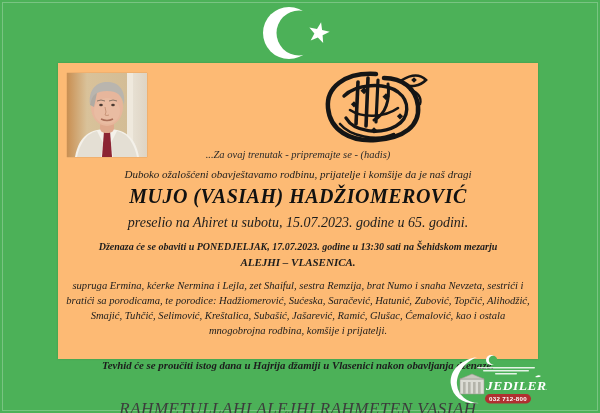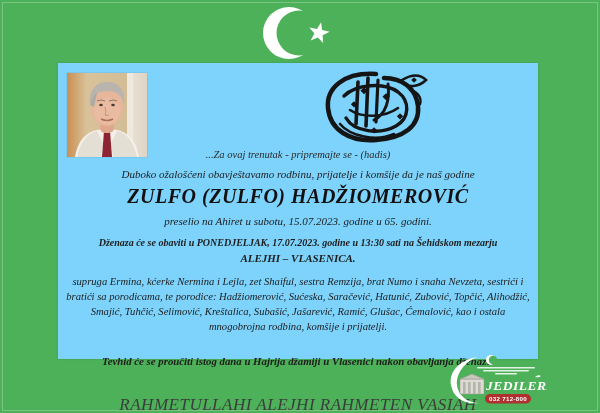--- a/index.html
+++ b/index.html
@@ -10,39 +10,39 @@
   }
   .frame{
     position:absolute;inset:2px;border:1px solid rgba(255,255,255,.25);
     pointer-events:none;
   }
   
   .emblem{position:absolute;left:262px;top:4px;width:72px;height:58px;}
   
   .card{
     position:absolute;left:58px;top:63px;width:480px;height:296px;
-    background:#7dd3fc;color:#1c1c1c;
+    background:#fdba74;color:#1c1c1c;
     box-shadow:0 0 2px rgba(0,0,0,.15);
   }
   .photo{
     position:absolute;left:9px;top:10px;width:80px;height:84px;
     box-shadow:0 0 1px rgba(0,0,0,.3);
   }
   .calligraphy{
     position:absolute;left:256px;top:3px;width:120px;height:82px;
   }
   .textcol{position:absolute;left:0;top:86px;width:480px;text-align:center;}
   .line{margin:0;}
   .hadis{font-style:italic;font-size:10.5px;color:#2a2a2a;margin-bottom:8px;}
   .intro{font-style:italic;font-size:11px;margin-bottom:5px;}
   .name{
     font-style:italic;font-weight:bold;font-size:20px;letter-spacing:.5px;
     margin:2px 0 7px 0;color:#111;
   }
-  .passing{font-style:italic;font-size:11px;margin-bottom:10px;}
+  .passing{font-style:italic;font-size:14px;margin-bottom:10px;}
   .funeral1{font-style:italic;font-weight:bold;font-size:10px;white-space:nowrap;margin-bottom:4px;}
   .funeral2{font-style:italic;font-weight:bold;font-size:11px;margin-bottom:10px;}
   .mheading{font-style:italic;font-weight:bold;font-size:11.5px;letter-spacing:1px;margin-bottom:4px;}
   .mtext{
     font-style:italic;font-size:10.6px;line-height:1.42;
     width:466px;margin:0 auto 21px auto;
   }
   .tevhid{font-style:italic;font-weight:bold;font-size:10.8px;margin-bottom:10px;}
   .closing{font-style:italic;font-size:17px;letter-spacing:.5px;color:#3c3c3c;margin-top:28px;}
   
@@ -120,22 +120,22 @@
         <rect x="38" y="36" width="4.4" height="4.4" transform="rotate(45 40 38)"></rect>
         <rect x="84" y="48" width="4.4" height="4.4" transform="rotate(45 86 50)"></rect>
         <rect x="58" y="62" width="4.4" height="4.4" transform="rotate(45 60 64)"></rect>
         <rect x="98" y="12" width="4" height="4" transform="rotate(45 100 14)"></rect>
       </g>
     </svg>
   </div>
 
   <div class="textcol">
     <p class="line hadis">...Za ovaj trenutak - pripremajte se - (hadis)</p>
-    <p class="line intro">Duboko ožalošćeni obavještavamo rodbinu, prijatelje i komšije da je naš godine</p>
-    <p class="line name">ZULFO (ZULFO) HADŽIOMEROVIĆ</p>
+    <p class="line intro">Duboko ožalošćeni obavještavamo rodbinu, prijatelje i komšije da je naš dragi</p>
+    <p class="line name">MUJO (VASIAH) HADŽIOMEROVIĆ</p>
     <p class="line passing">preselio na Ahiret u subotu, 15.07.2023. godine u 65. godini.</p>
     <p class="line funeral1">Dženaza će se obaviti u PONEDJELJAK, 17.07.2023. godine u 13:30 sati na Šehidskom mezarju</p>
     <p class="line funeral2">ALEJHI – VLASENICA.</p>
     <p class="line mtext">supruga Ermina, kćerke Nermina i Lejla, zet Shaiful, sestra Remzija, brat Numo i snaha Nevzeta, sestrići i bratići sa porodicama, te porodice: Hadžiomerović, Sućeska, Saračević, Hatunić, Zubović, Topčić, Alihodžić, Smajić, Tuhčić, Selimović, Kreštalica, Subašić, Jašarević, Ramić, Glušac, Ćemalović, kao i ostala mnogobrojna rodbina, komšije i prijatelji.</p>
     <p class="line tevhid">Tevhid će se proučiti istog dana u Hajrija džamiji u Vlasenici nakon obavljanja dženaze.</p>
     <p class="line closing">RAHMETULLAHI ALEJHI RAHMETEN VASIAH</p>
   </div>
 </div>
 
 <div class="logo">

